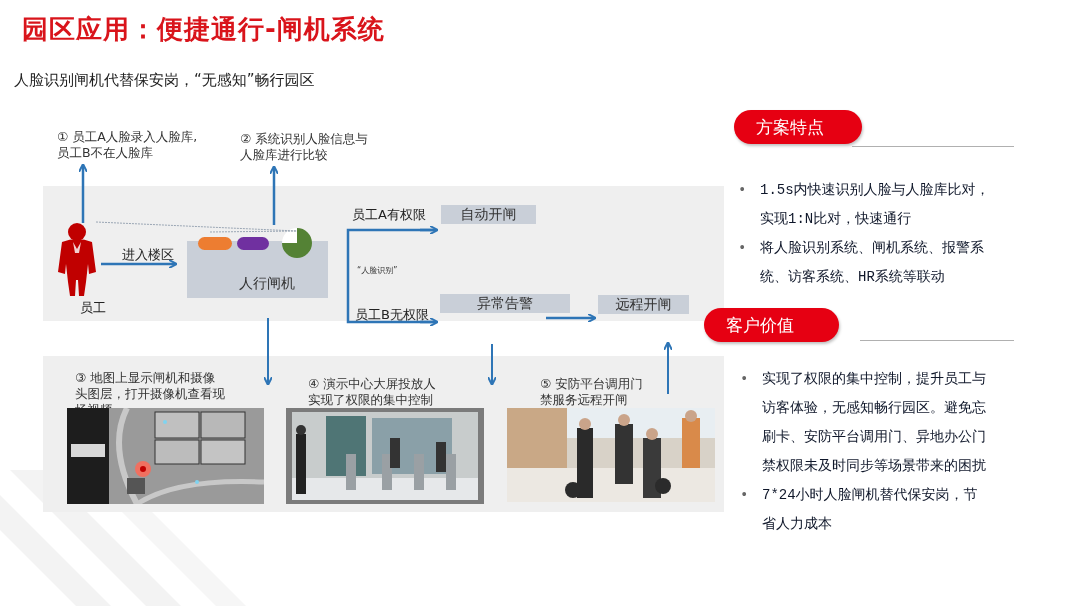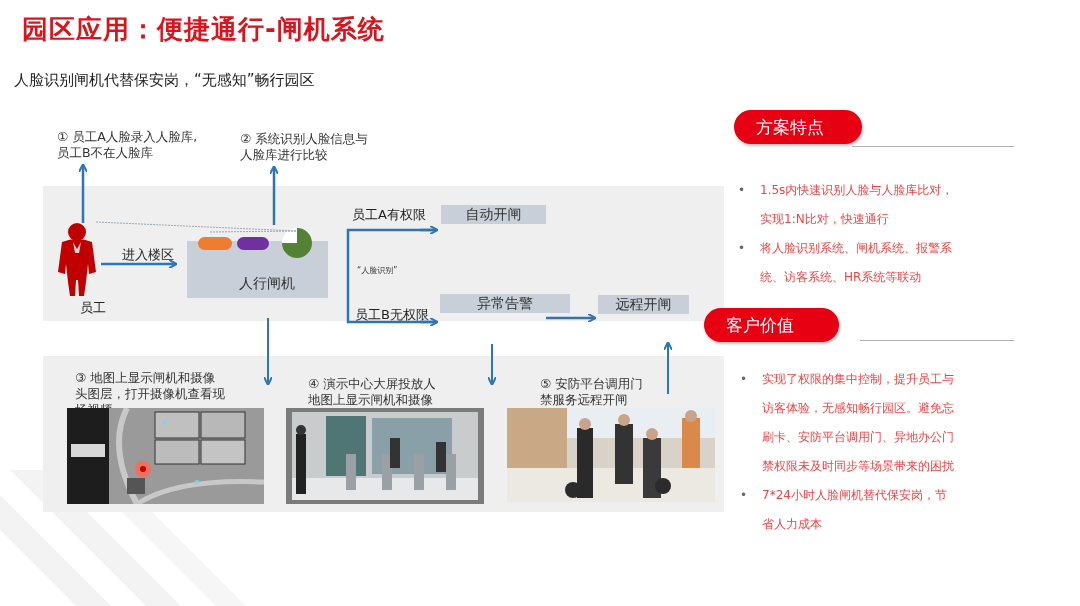--- a/index.html
+++ b/index.html
@@ -29,21 +29,21 @@
   .flow-box { background: #c9cfd8; height: 19px; font-size: 14px; color: #333; text-align: center; line-height: 19px; }
 
   .small-label { font-size: 13px; color: #222; white-space: nowrap; }
   .tiny-label { font-size: 8px; color: #333; white-space: nowrap; padding-left: 6px; }
 
   .photo { background: #666; overflow: hidden; }
 
   .pill-header { height: 34px; border-radius: 17px; background: #e60012; color: #fff; font-size: 17px; line-height: 34px; padding-left: 22px; box-shadow: 1px 2px 3px rgba(0,0,0,0.25); }
   .rule { height: 1px; background: #b0b0b0; }
 
-  .bullets { font-size: 12px; color: #ef4444; line-height: 29px; }
+  .bullets { font-size: 14px; color: #0f172a; line-height: 29px; font-family: Liberation Mono, monospace; }
   .bullets li { list-style: none; position: relative; padding-left: 24px; }
   .bullets li::before { content: "•"; position: absolute; left: 2px; color: #666; }
 
   svg.overlay { position: absolute; left: 0; top: 0; width: 1080px; height: 606px; pointer-events: none; }
 </style>
 </head>
 <body>
 
 <svg class="watermark" viewBox="0 0 360 200">
   <path d="M0 60 L140 200 L175 200 L35 60 Z" fill="#f3f3f3"></path>
@@ -79,36 +79,36 @@
 <div class="abs gate-box"></div>
 <div class="abs gate-label">人行闸机</div>
 <div class="abs pill pill-orange"></div>
 <div class="abs pill pill-purple"></div>
 <svg class="abs pie" viewBox="0 0 30 30">
   <path d="M15 15 L15 0 A15 15 0 1 1 0 15 Z" fill="#548235"></path>
   <path d="M15 15 L0 15 A15 15 0 0 1 15 0 Z" fill="#ffffff"></path>
 </svg>
 
 <div class="abs small-label" style="left:352px; top:206px;">员工A有权限</div>
-<div class="abs flow-box" style="left:441px; top:205px; width:105px;">自动开闸</div>
+<div class="abs flow-box" style="left:441px; top:205px; width:95px;">自动开闸</div>
 
 <div class="abs tiny-label" style="left:351px; top:265px;">“人脸识别”</div>
 
 <div class="abs small-label" style="left:355px; top:306px;">员工B无权限</div>
 <div class="abs flow-box" style="left:440px; top:294px; width:130px;">异常告警</div>
 <div class="abs flow-box" style="left:598px; top:295px; width:91px;">远程开闸</div>
 
 <div class="abs step-label" style="left:75px; top:370px; line-height:16px;">
   <div>③ 地图上显示闸机和摄像</div>
   <div>头图层，打开摄像机查看现</div>
   <div style="height:9px; overflow:hidden;">场视频</div>
 </div>
 <div class="abs step-label" style="left:308px; top:376px;">
   <div>④ 演示中心大屏投放人</div>
-  <div>地图上显示闸机和摄像</div>
+  <div>实现了权限的集中控制</div>
 </div>
 <div class="abs step-label" style="left:540px; top:376px;">
   <div>⑤ 安防平台调用门</div>
   <div>禁服务远程开闸</div>
 </div>
 
 <div class="abs photo" style="left:67px; top:408px; width:197px; height:96px; background:#8a8a8a;">
   <svg width="197" height="96" viewBox="0 0 197 96">
     <rect x="0" y="0" width="197" height="96" fill="#9a9a9a"></rect>
     <rect x="0" y="0" width="42" height="96" fill="#1d1d1d"></rect>

